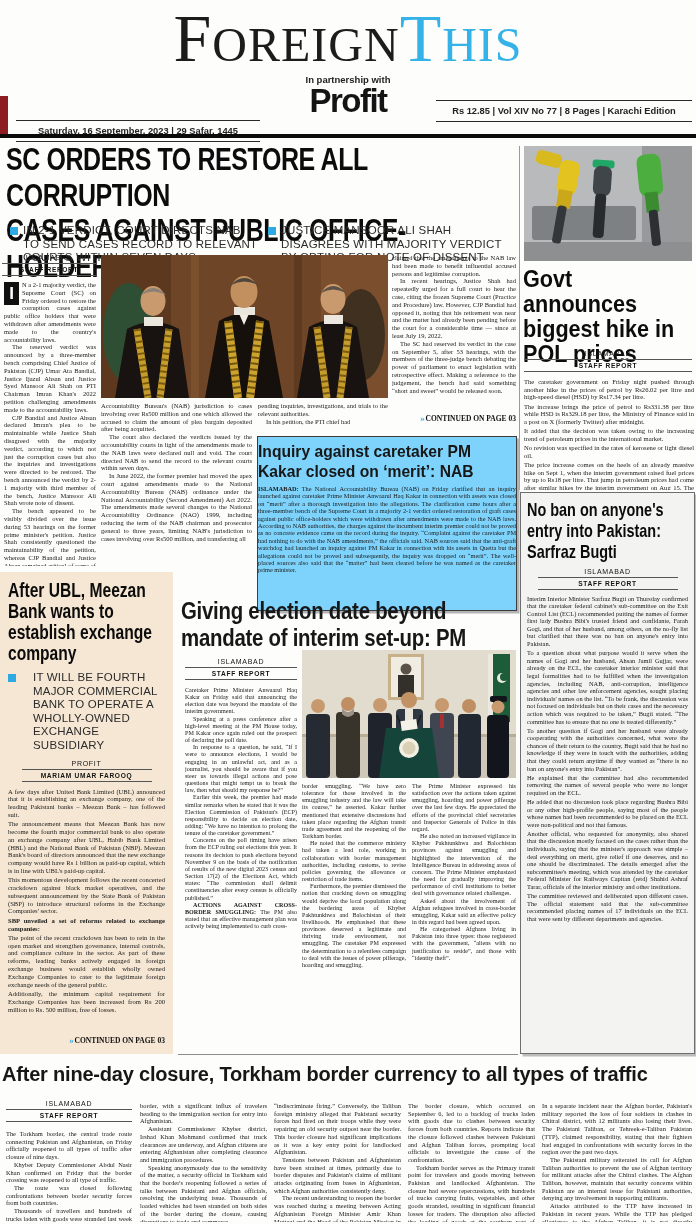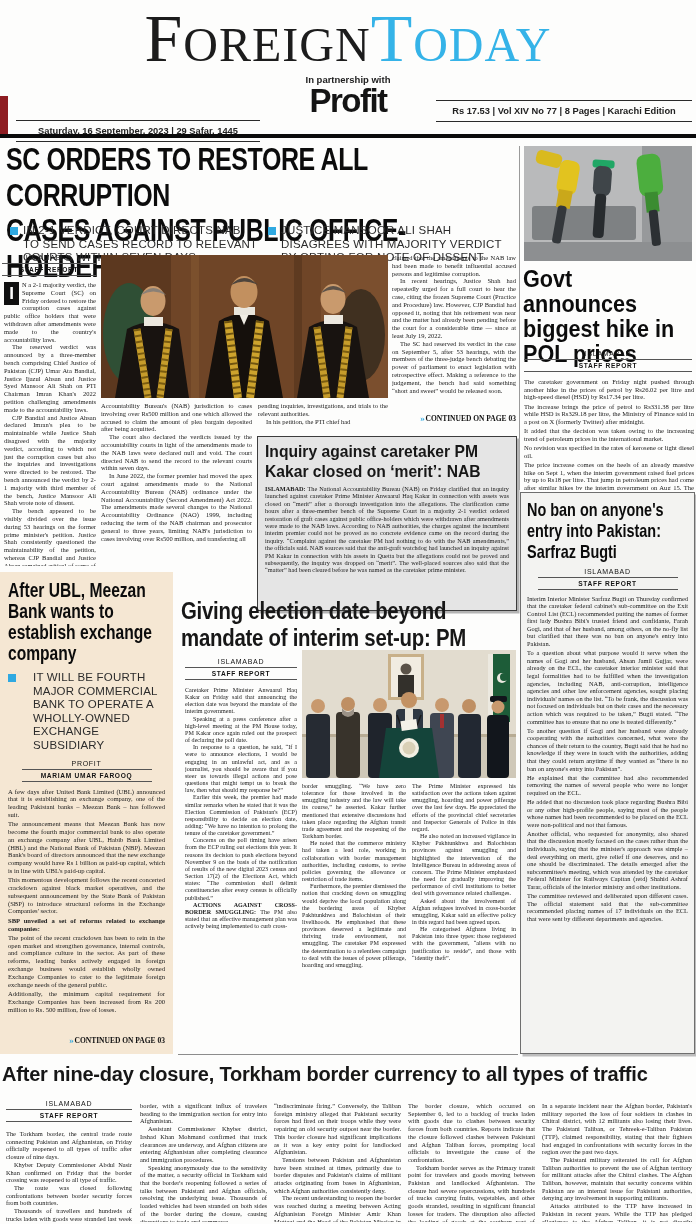--- a/index.html
+++ b/index.html
@@ -58,22 +58,22 @@
   .lead-byline{left:2px;top:254px;width:94px;}
   .lead-col1{left:4px;top:281px;width:92px;height:285px;}
   .judges-photo{left:101px;top:255px;width:287px;height:143px;background:#6f4527;}
   .lead-colA{left:101px;top:402px;width:151px;height:164px;}
   .lead-colB{left:258px;top:402px;width:130px;height:30px;}
   .lead-col4{left:392px;top:254px;width:124px;height:156px;}
   .lead-cont{left:392px;top:413px;width:124px;}
   .vline1{left:519px;top:146px;width:1px;height:344px;background:#9a9a9a;}
 
   
-  .nab-box{left:257px;top:436px;width:260px;height:175px;background:#e5e5e5;border:1px solid #3c3c3c;
-           box-shadow:2.5px 2.5px 0 #b3b3b3;padding:5px 7px;}
+  .nab-box{left:257px;top:436px;width:260px;height:175px;background:#7dd3fc;border:1px solid #3c3c3c;
+           box-shadow:2.5px 2.5px 0 #b3b3b3;padding:5px 0;}
   .nab-headline{transform:scaleX(.92);transform-origin:0 0;width:270px;font-size:17px;line-height:19.5px;}
   .nab-body{margin-top:4px;font-size:6.3px;line-height:7.4px;height:140px;}
 
   .meezan-box{left:0;top:572px;width:173px;height:482px;background:var(--beige);padding:8px;}
   .m-headline{width:200px;transform:scaleX(.78);transform-origin:0 0;font-size:20px;line-height:21px;}
   .m-kick{margin-top:7px;width:158px;gap:17px;}
   .m-byline{width:130px;margin:8px auto 0 auto;}
   .m-body{margin-top:6px;height:242px;font-size:6.6px;line-height:7.8px;}
   .m-cont{position:absolute;right:8px;bottom:9px;width:140px;}
 
@@ -105,25 +105,25 @@
   .tk-col4{left:408px;top:1102px;width:127px;height:120px;}
   .tk-col5{left:542px;top:1102px;width:150px;height:120px;}
 
   svg{display:block;width:100%;height:100%;}
 </style>
 </head>
 <body>
 
 <div class="page">
 
-  <div class="abs nameplate"><span class="t1">Foreign</span><span class="t2">Today</span></div>
+  <div class="abs nameplate"><span class="t1">Foreign</span><span class="t2">This</span></div>
   <div class="abs partner-label">In partnership with</div>
   <div class="abs partner-logo">Profit</div>
   <div class="abs datebox date-left">Saturday, 16 September, 2023 | 29 Safar, 1445</div>
-  <div class="abs datebox date-right">Rs 17.53 | Vol XIV No 77 | 8 Pages | Karachi Edition</div>
+  <div class="abs datebox date-right">Rs 12.85 | Vol XIV No 77 | 8 Pages | Karachi Edition</div>
   <div class="abs red-mark"></div>
   <div class="abs thick-rule"></div>
 
   <div class="abs cond lead-headline">SC ORDERS TO RESTORE ALL CORRUPTION
 CASES AGAINST PUBLIC OFFICE-HOLDERS</div>
 
   <div class="abs kick kick1">
     <span class="sq"></span>
     <span>IN 2-1 VERDICT, COURT DIRECTS NAB TO SEND CASES RECORD TO RELEVANT COURTS WITHIN SEVEN DAYS</span>
   </div>

